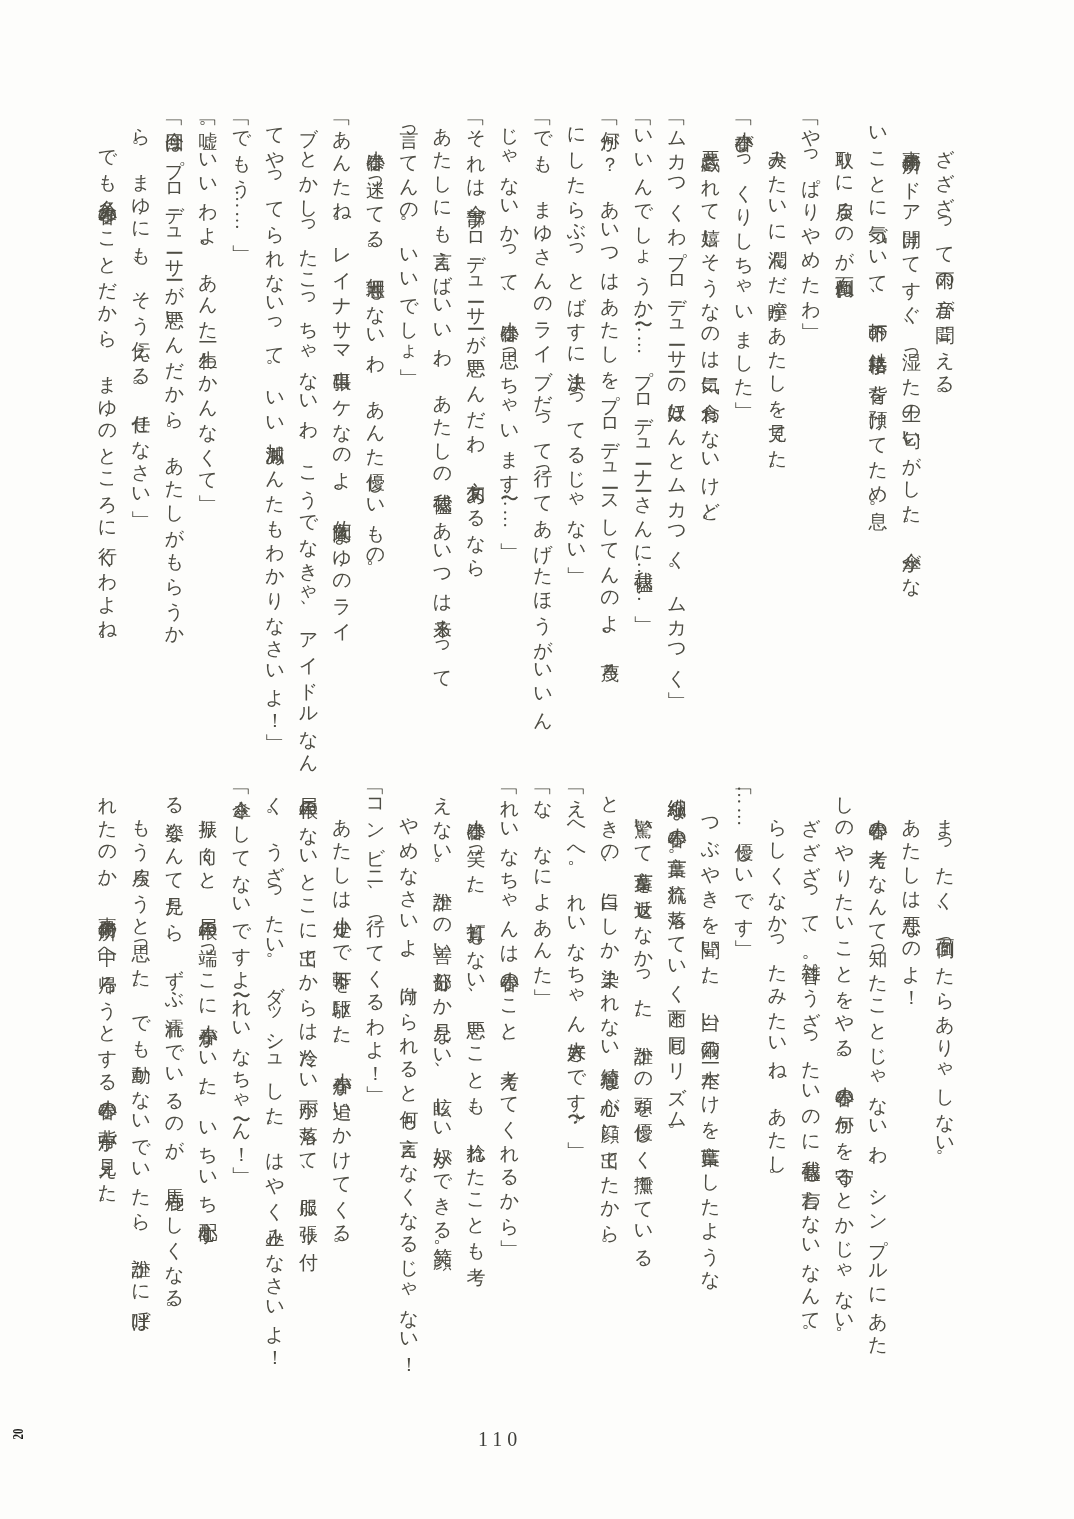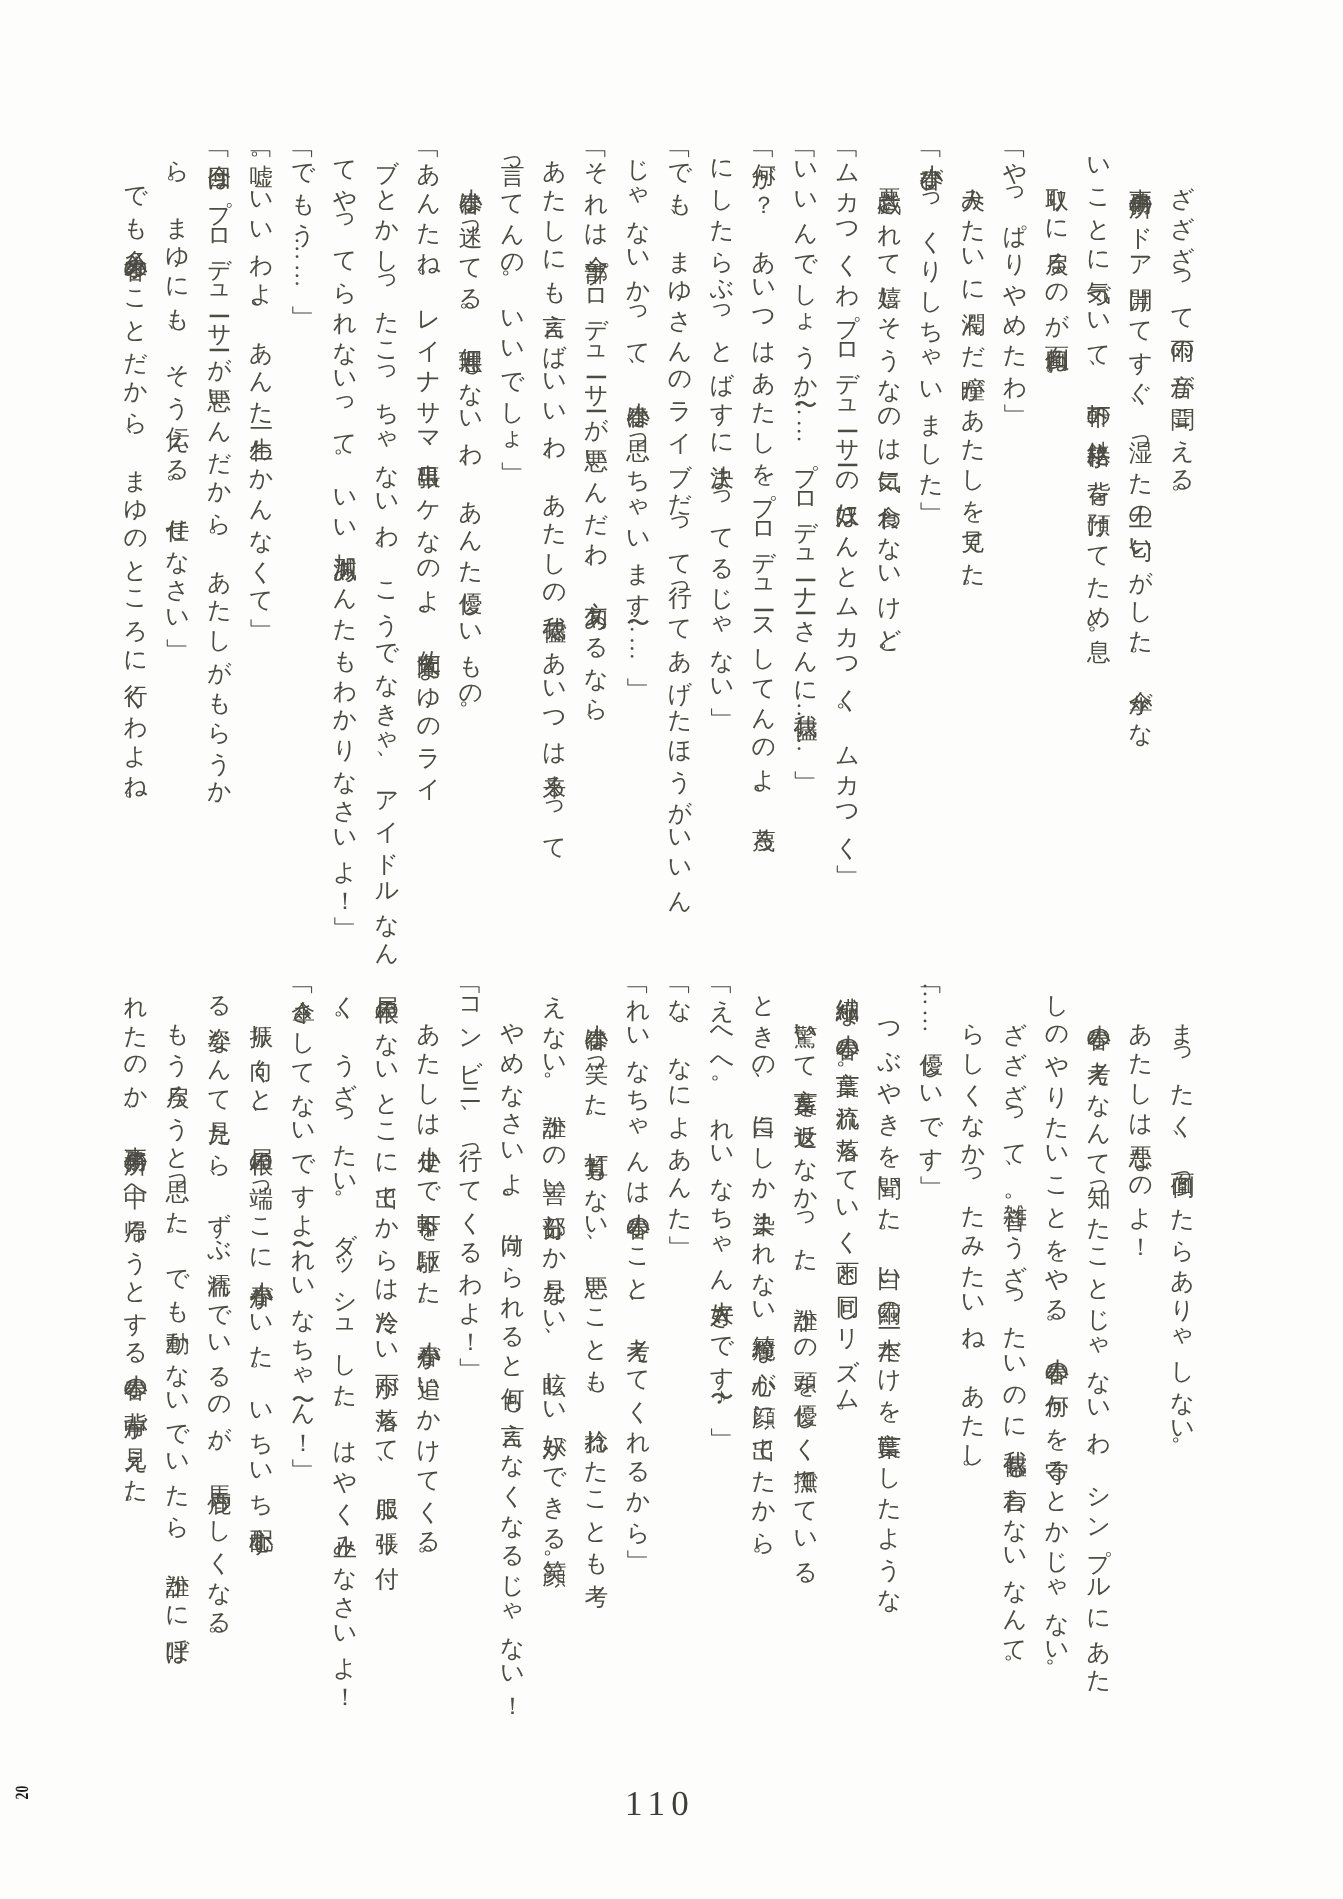--- a/index.html
+++ b/index.html
@@ -37,22 +37,22 @@
   .vblock-bottom {
     top: 783px;
     right: 112px;
     height: 662px;
   }
   .page-number {
     position: absolute;
     top: 1428px;
     left: 478px;
     width: 100px;
-    text-align: center;
-    font-size: 28px;
+    text-align: left;
+    font-size: 20px;
     letter-spacing: 5px;
     color: #3e3e39;
   }
   .edge-mark {
     position: absolute;
     left: 0px;
     top: 1416px;
     width: 36px;
     height: 36px;
     line-height: 36px;

